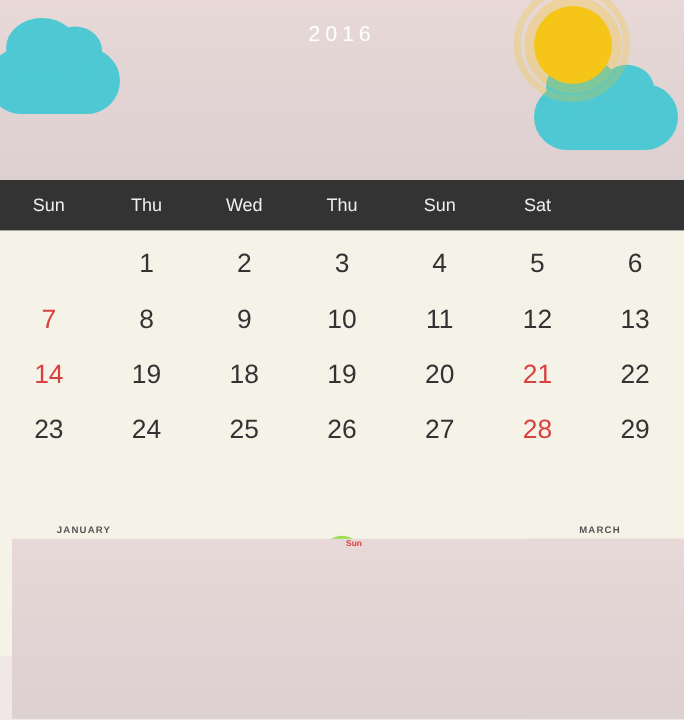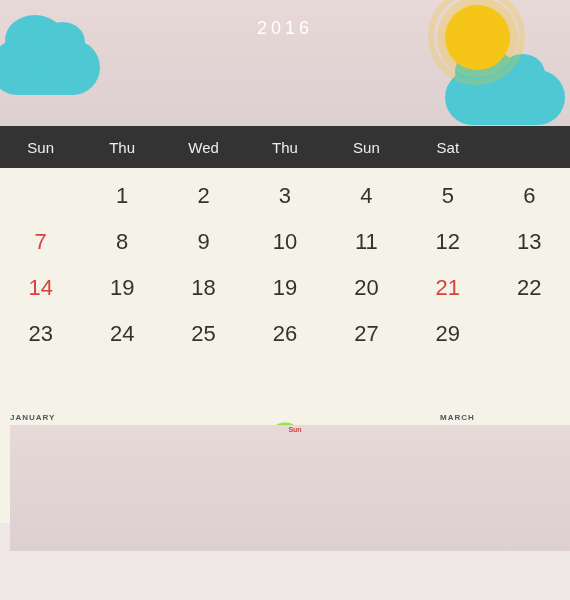--- a/index.html
+++ b/index.html
@@ -7,21 +7,21 @@
       width: 570px;
       height: 600px;
       overflow: hidden;
       font-family: Arial, sans-serif;
       background: #f0e8e8;
     }
 
     
     .header {
       width: 570px;
-      height: 126px;
+      height: 150px;
       background: linear-gradient(180deg, #e8d8d8 0%, #ddd0d0 100%);
       position: relative;
       overflow: hidden;
     }
 
     
     .cloud {
       position: absolute;
       background: #4ec9d4;
       border-radius: 50px;
@@ -159,20 +159,21 @@
       padding: 5px 10px 5px 10px;
       height: 115px;
     }
 
     
     .mini-calendar {
       width: 120px;
       font-size: 7px;
     }
     .mini-cal-title {
+      text-align: center;
       font-size: 8px;
       font-weight: bold;
       color: #555;
       letter-spacing: 1px;
       margin-bottom: 3px;
     }
     .mini-cal-grid {
       display: grid;
       grid-template-columns: repeat(7, 1fr);
       gap: 1px;
@@ -257,20 +258,21 @@
       <div class="date-cell">18</div>
       <div class="date-cell">19</div>
       <div class="date-cell">20</div>
       <div class="date-cell sunday">21</div>
       <div class="date-cell">22</div>
       <div class="date-cell">23</div>
       <div class="date-cell">24</div>
       <div class="date-cell">25</div>
       <div class="date-cell">26</div>
       <div class="date-cell">27</div>
+      <div class="date-cell sunday">28</div>
       <div class="date-cell">29</div>
       <div class="date-cell empty"></div>
       <div class="date-cell empty"></div>
       <div class="date-cell empty"></div>
       <div class="date-cell empty"></div>
       <div class="date-cell empty"></div>
     </div>
 </div>
 
 <div class="bottom-section">

